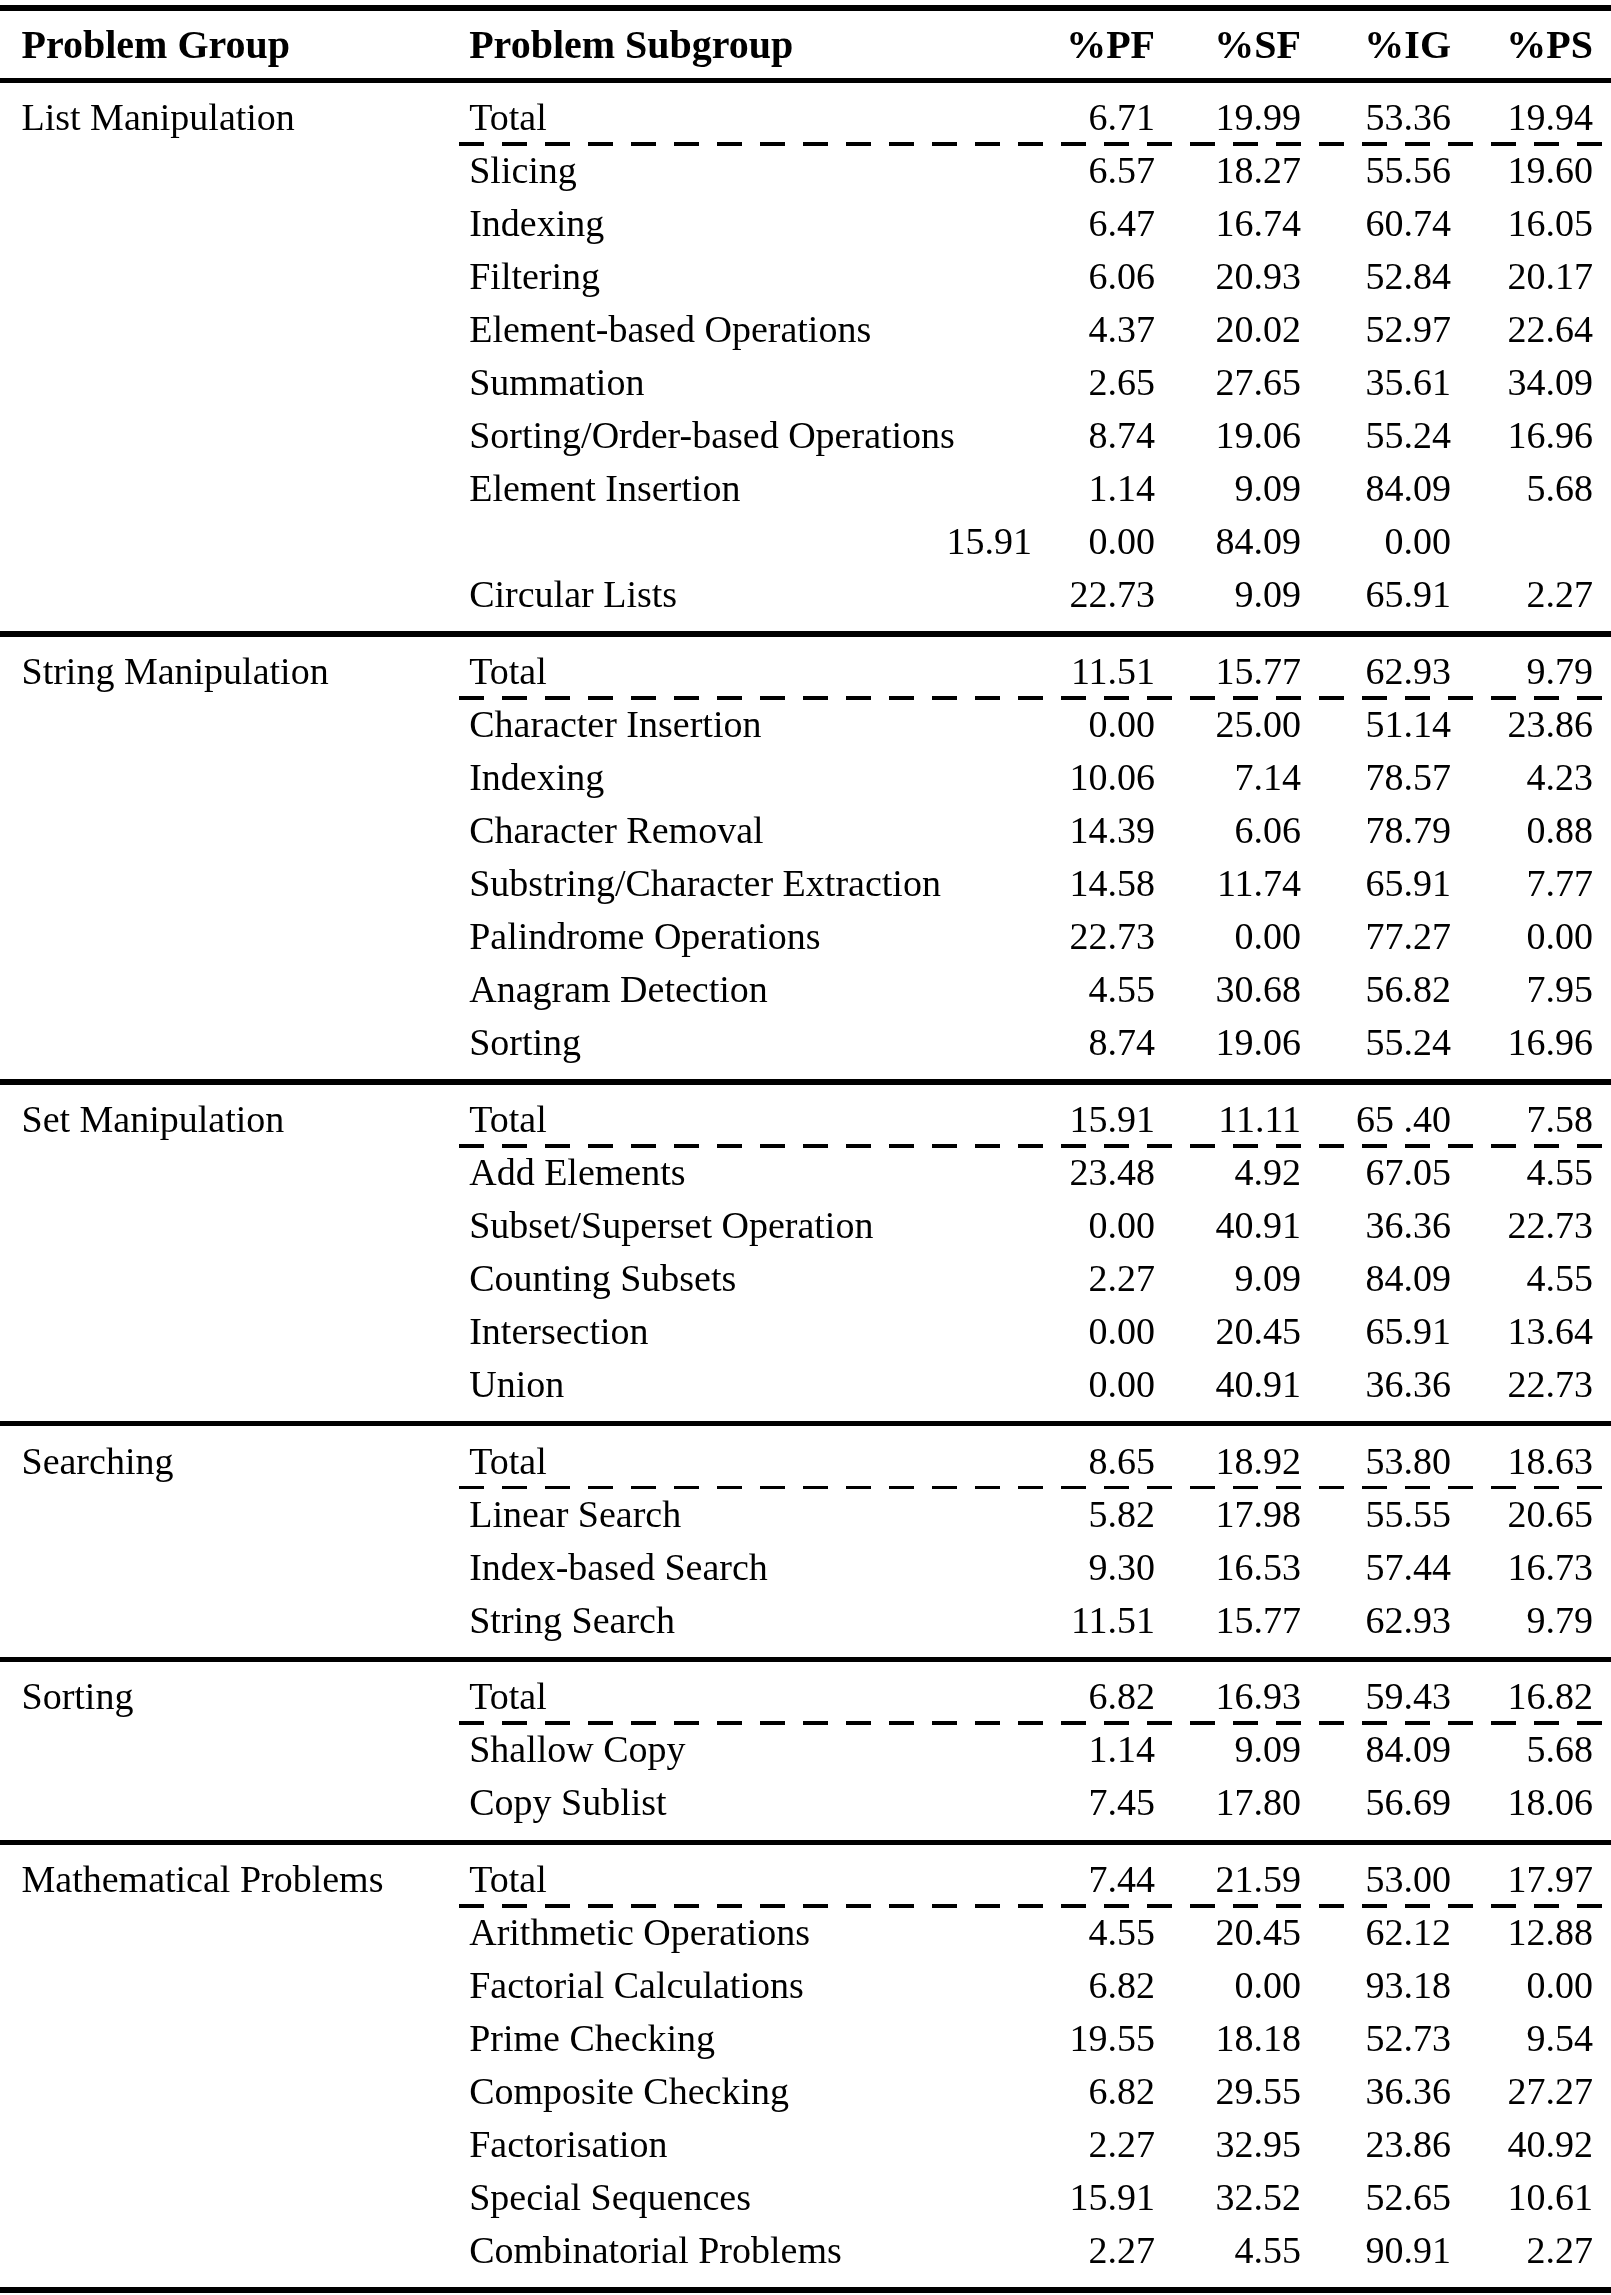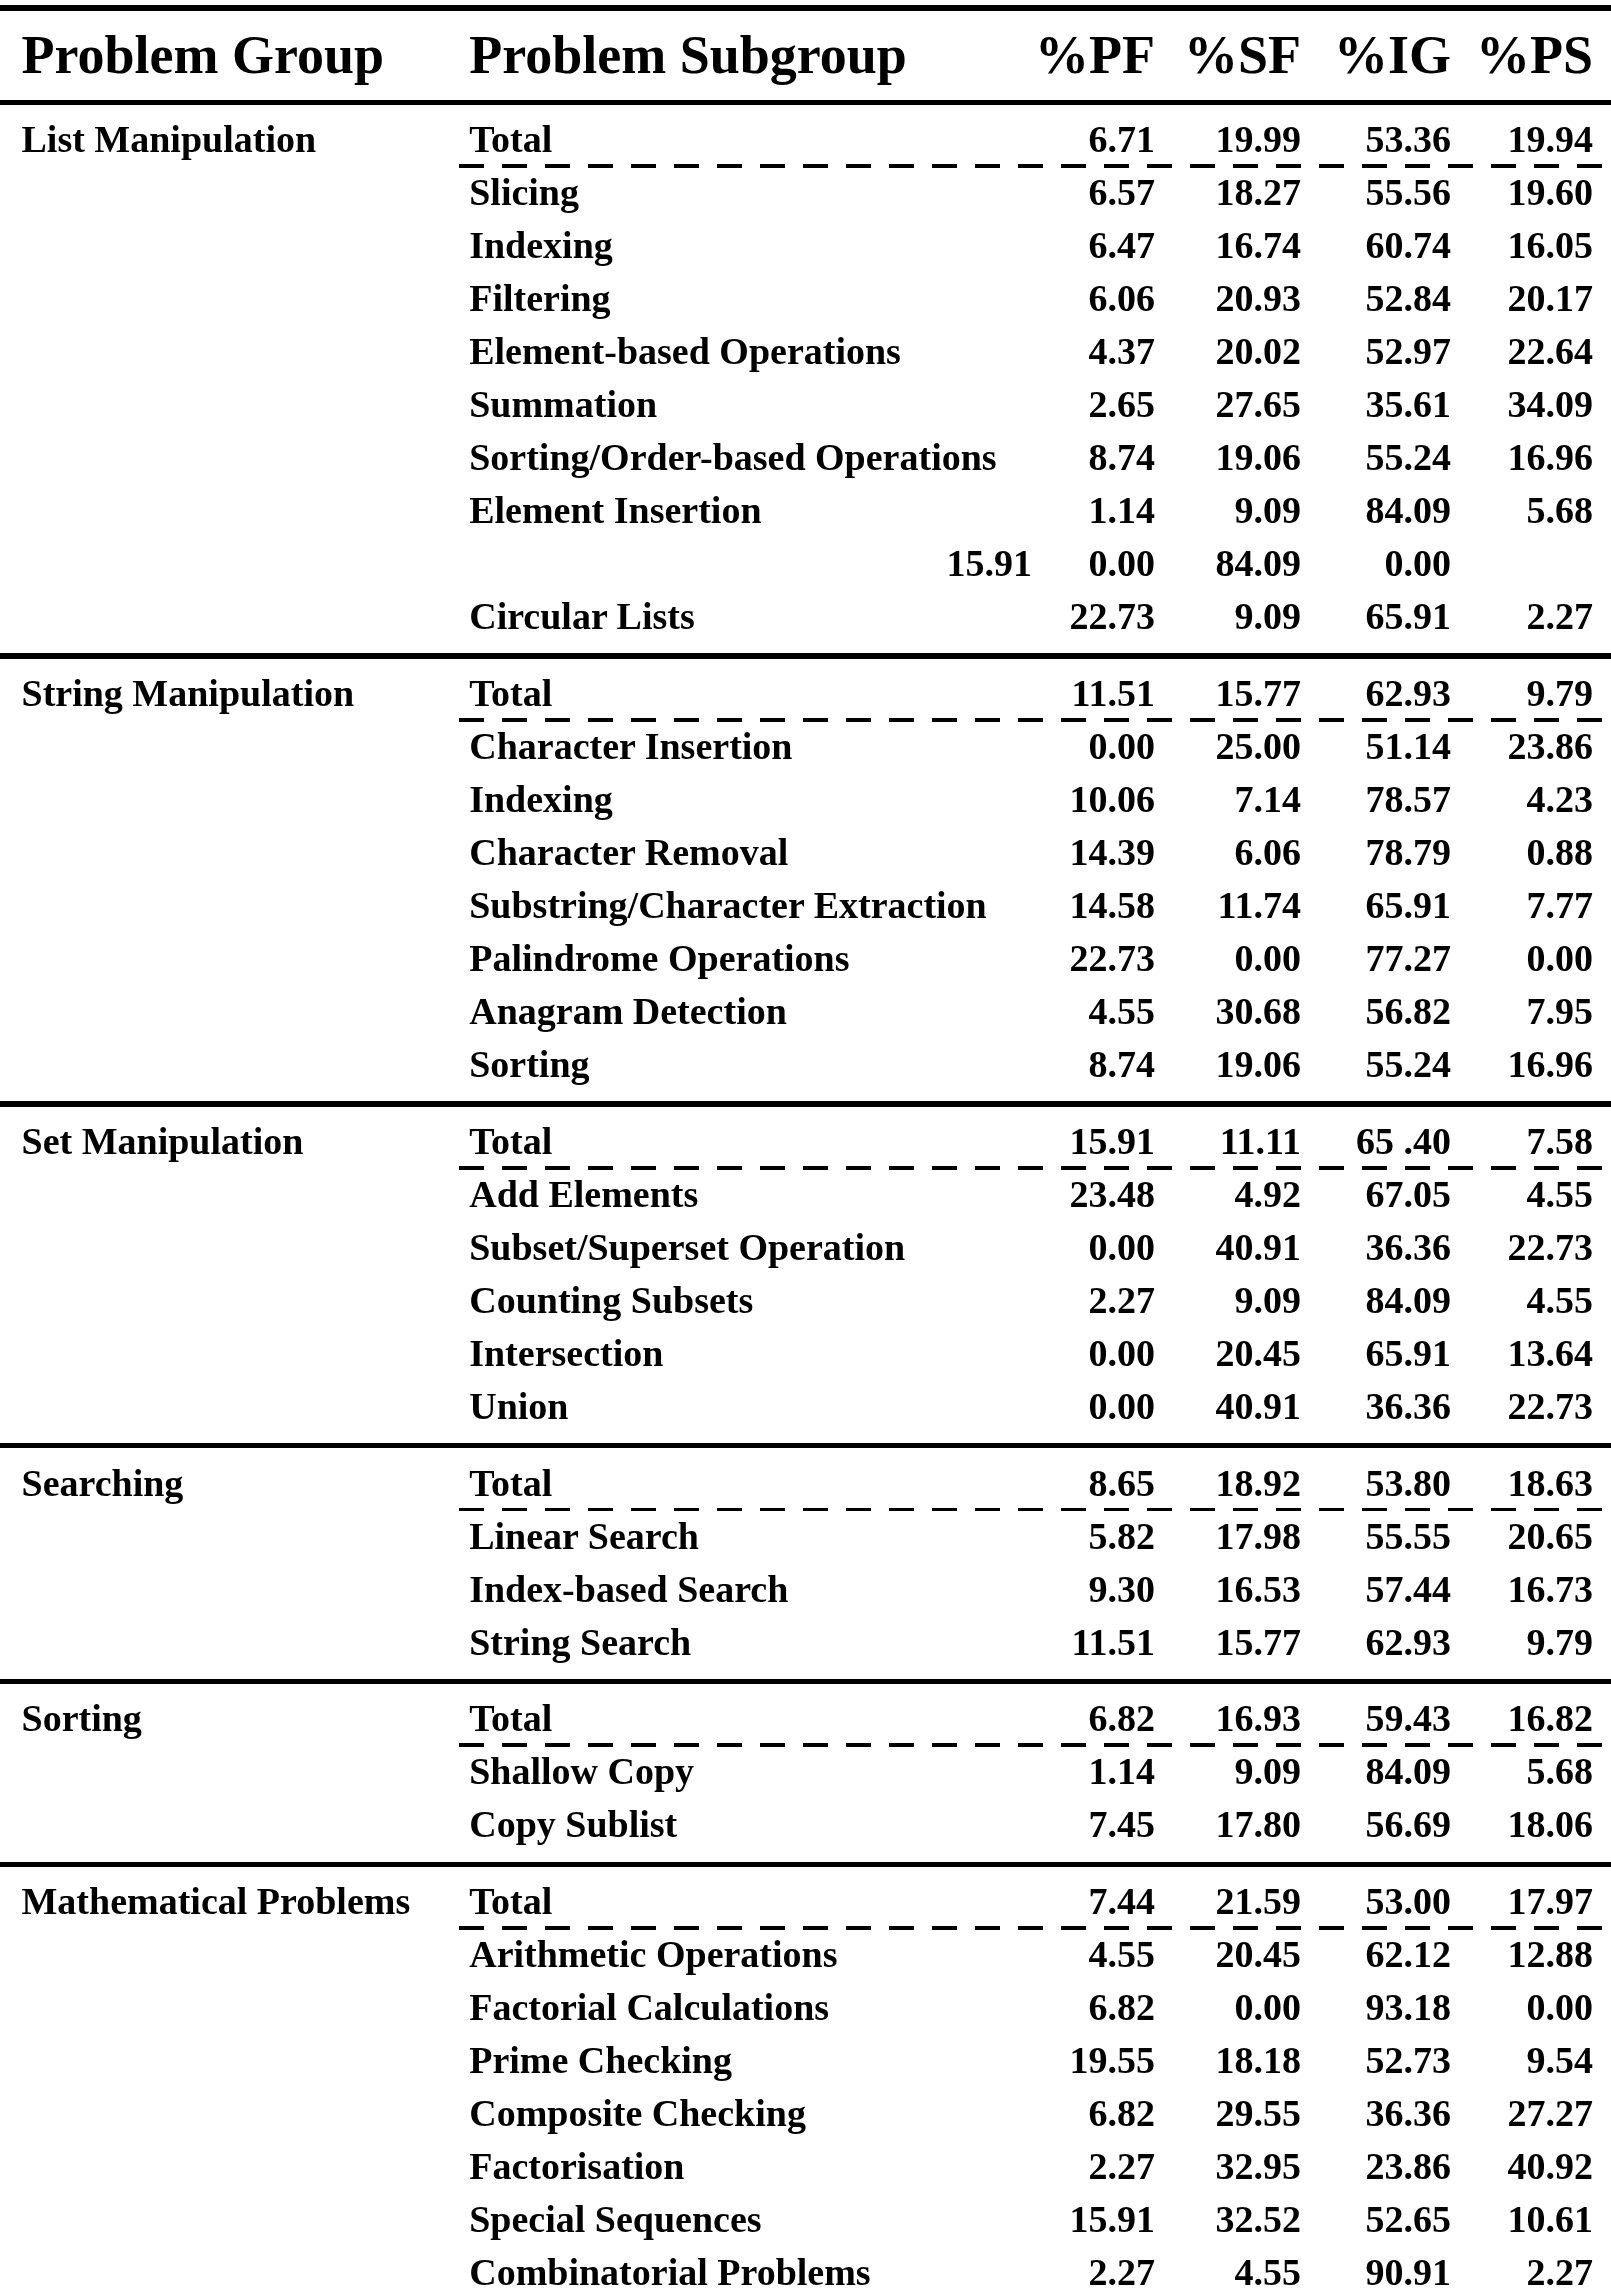--- a/index.html
+++ b/index.html
@@ -31,32 +31,32 @@
   .row {
     display: grid;
     grid-template-columns: 460px 572px 123px 146px 150px 142px;
     padding-right: 19px;
     box-sizing: border-box;
     width: 1611px;
     align-items: center;
     white-space: nowrap;
   }
   .header-row {
-    height: 89px;
+    height: 67px;
     font-weight: bold;
-    font-size: 54px;
+    font-size: 40px;
   }
   .body-row { height: 53px; }
 
   .c        { overflow: visible; }
   .c.group  { padding-left: 21.5px; }
   .c.sub    { padding-left: 9.2px; }
   .c.num    { text-align: right; }
 
-  .section  { padding: 7.7px 0 10.7px 0; font-weight: bold; }
+  .section  { padding: 7.7px 0 10.7px 0; }
 
   .dashes {
     height: 3.8px;
     margin: -1.5px 3.1px -2.3px 459px;
     background: repeating-linear-gradient(90deg,
       #000 0px, #000 25px,
       transparent 25px, transparent 43px);
   }
 </style>
 </head>

